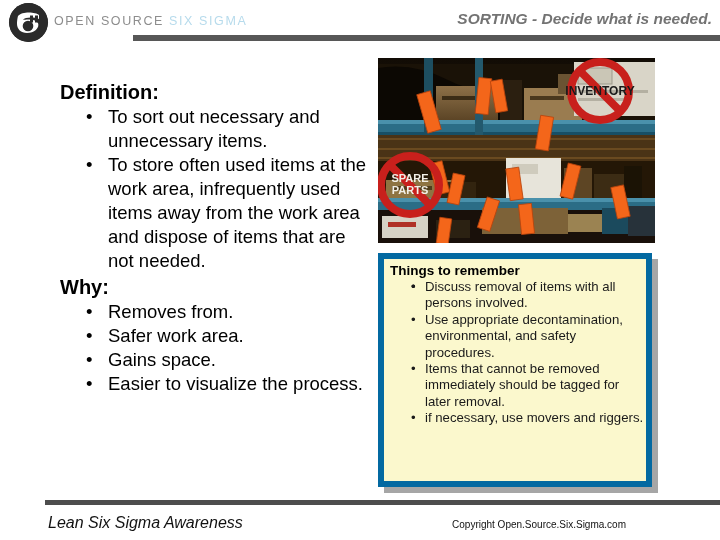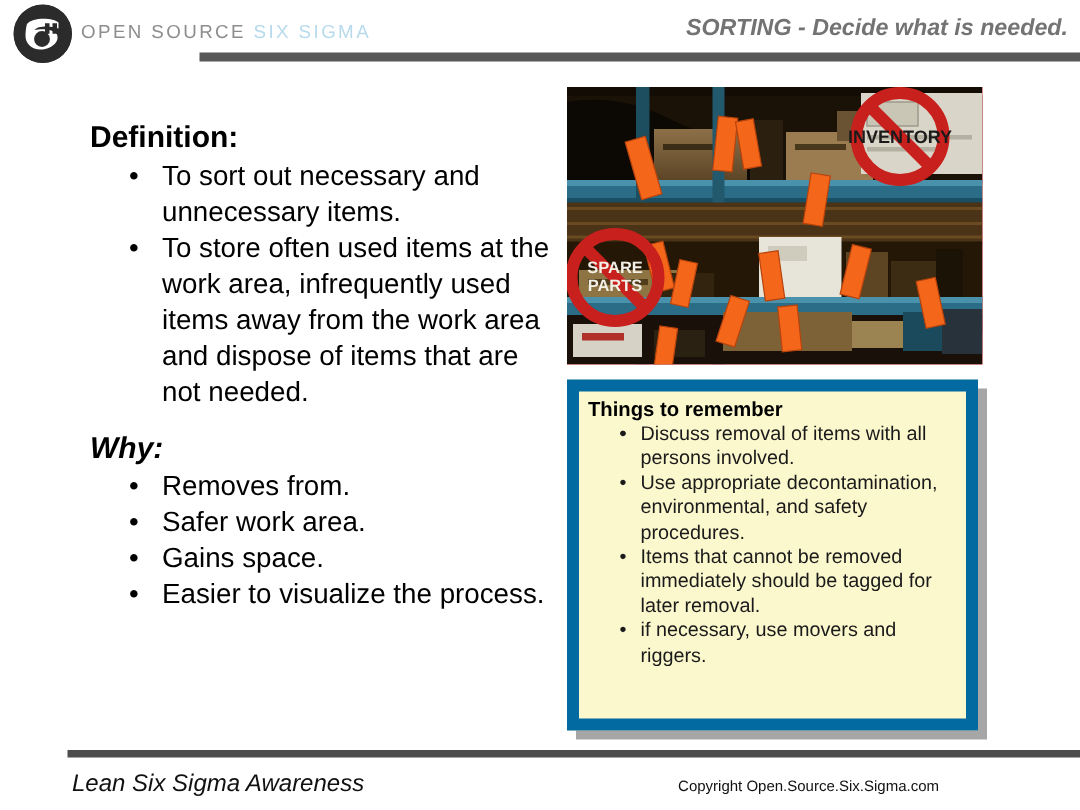--- a/index.html
+++ b/index.html
@@ -74,21 +74,21 @@
     top: 80px;
     width: 312px;
     color: #000000;
   }
   .sec-head {
     font-size: 20px;
     font-weight: bold;
     line-height: 25px;
     font-family: "Liberation Sans", sans-serif;
   }
-  .sec-head.why { margin-top: 14px; font-style: italic; }
+  .sec-head.why { margin-top: 2px; }
   .blist {
     margin: 0;
     padding: 0;
     list-style: none;
   }
   .blist li {
     position: relative;
     padding-left: 48px;
     font-size: 18.5px;
     line-height: 24px;
@@ -103,41 +103,41 @@
   }
 
   
   .photo {
     position: absolute;
     left: 378px;
     top: 58px;
     width: 277px;
     height: 185px;
     overflow: hidden;
-    background: #ef4444;
+    background: #bef264;
   }
   .photo svg { display: block; }
 
   
   .note-shadow {
     position: absolute;
     left: 384px;
     top: 259px;
     width: 274px;
     height: 234px;
     background: #a6a6a6;
   }
   .note {
     position: absolute;
     left: 378px;
     top: 253px;
     width: 274px;
     height: 234px;
     background: #fbf8cd;
-    border: 8px solid #0369a1;
+    border: 6px solid #0369a1;
     box-sizing: border-box;
     overflow: hidden;
   }
   .note-head {
     margin: 3px 0 0 6px;
     font-size: 13.5px;
     font-weight: bold;
     line-height: 17px;
     color: #000;
     font-family: "Liberation Sans", sans-serif;

